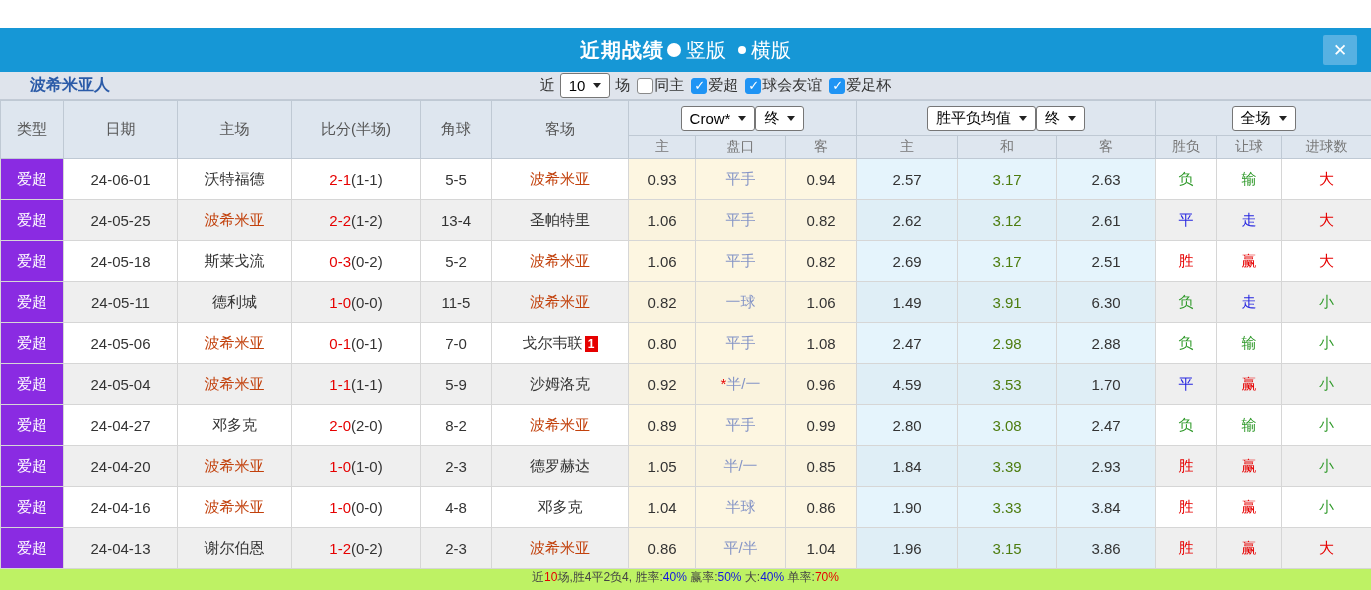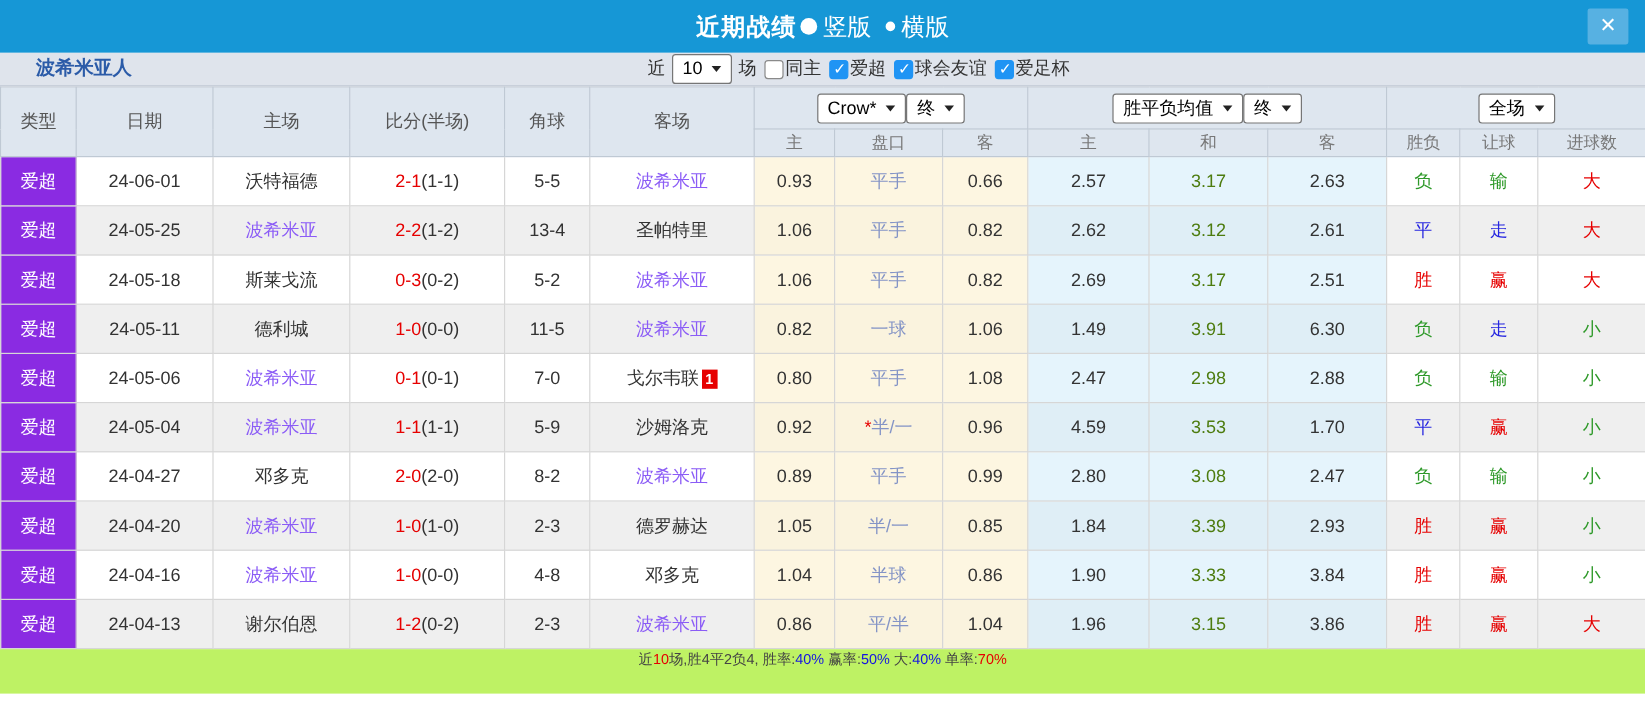--- a/index.html
+++ b/index.html
@@ -1,20 +1,20 @@
 <!DOCTYPE html>
 <html><head>
 <meta charset="utf-8">
 <style>
   * { margin:0; padding:0; box-sizing:border-box; }
   body { font-family:"Liberation Sans","DejaVu Sans",sans-serif; background:#fff; }
   .modal { position:relative; width:1371px; height:590px; background:#fff; overflow:hidden; }
 
   
-  .titlebar { height:44px; background:#1697d6; display:flex; align-items:center; justify-content:center; position:relative; color:#fff; }
+  .titlebar { height:44px; background:#1697d6; display:flex; align-items:center; justify-content:center; position:relative; color:#fff;margin-top:28px; }
   .title-group { display:flex; align-items:center; }
   .dlg-title { font-size:20px; font-weight:bold; letter-spacing:1px; }
   .radio { display:inline-block; border-radius:50%; margin:0 5px 0 3px; cursor:pointer; }
   .radio.sel { width:14px; height:14px; background:#fff; }
   .radio.unsel { width:8px; height:8px; border:4px solid #fff; background:transparent; margin-left:12px; }
   .radio-label { font-size:20px; }
   .close-btn { position:absolute; right:14px; top:7px; width:34px; height:30px; background:#57b1e2; color:#fff;
                display:flex; align-items:center; justify-content:center; font-size:17px; font-weight:bold; border-radius:2px; cursor:pointer; }
 
   
@@ -44,21 +44,21 @@
   tbody td { border:1px solid #d6d6d6; height:41px; font-size:15px; color:#333; text-align:center; background-clip:padding-box; }
   tbody tr.odd { background:#fff; }
   tbody tr.even { background:#efefef; }
   td.type { background:#8a2be2; color:#fff; }
   td.bg-cream { background-color:rgba(253,243,217,0.78); }
   td.bg-blue  { background-color:rgba(213,237,250,0.62); }
   .c-red   { color:#e60000; }
   .c-blue  { color:#2626e0; }
   .c-green { color:#2e9929; }
   .c-dark  { color:#333; }
-  .t-green { color:#8b5cf6; }
+  .t-green { color:#c2410c; }
   .o-blue  { color:#4d7c0f; }
   .hc-text { color:#8494c6; }
   .badge1 { display:inline-block; background:#e60000; color:#fff; font-size:12px; line-height:16px; min-width:13px; height:16px;
             vertical-align:middle; margin-left:2px; font-weight:bold; text-align:center; }
 
   
   .footer { height:37px; display:flex; align-items:flex-start; justify-content:center; font-size:12px; background:#bef264; }
   .footer .f-dark { color:#444; }
   .footer .f-red  { color:#e60000; }
   .footer .f-blue { color:#1515e0; }
@@ -177,21 +177,21 @@
     <tbody id="rows">
         <tr class="odd">
           <td class="type">爱超</td>
           <td>24-06-01</td>
           <td>沃特福德</td>
           <td><span class="c-red">2-1</span><span class="c-dark">(1-1)</span></td>
           <td>5-5</td>
           <td class="t-green"><span>波希米亚</span></td>
           <td class="bg-cream">0.93</td>
           <td class="bg-cream hc-text">平手</td>
-          <td class="bg-cream">0.66</td>
+          <td class="bg-cream">0.94</td>
           <td class="bg-blue">2.57</td>
           <td class="bg-blue o-blue">3.17</td>
           <td class="bg-blue">2.63</td>
           <td class="c-green">负</td>
           <td class="c-green">输</td>
           <td class="c-red">大</td>
         </tr>
         <tr class="even">
           <td class="type">爱超</td>
           <td>24-05-25</td>

